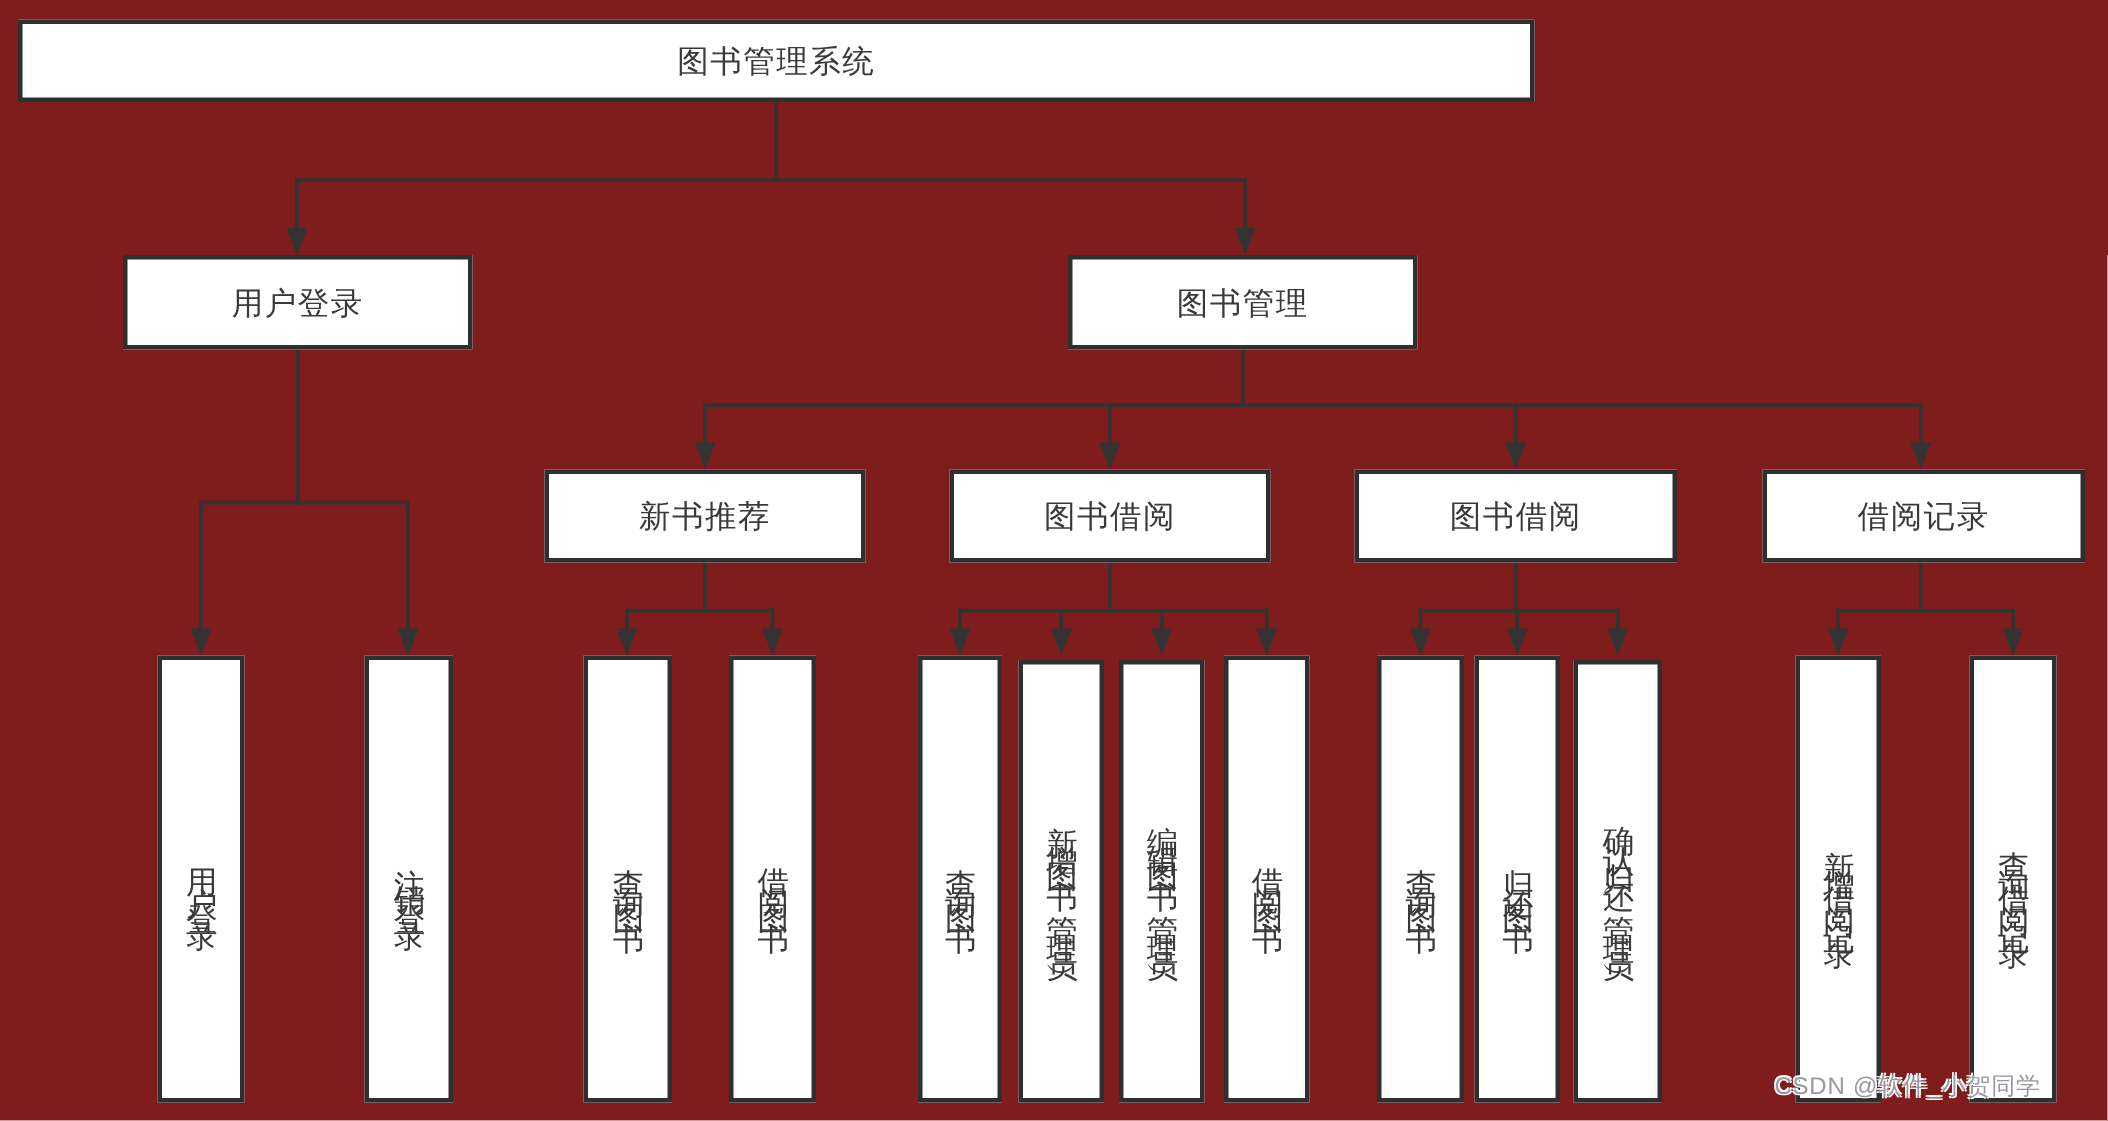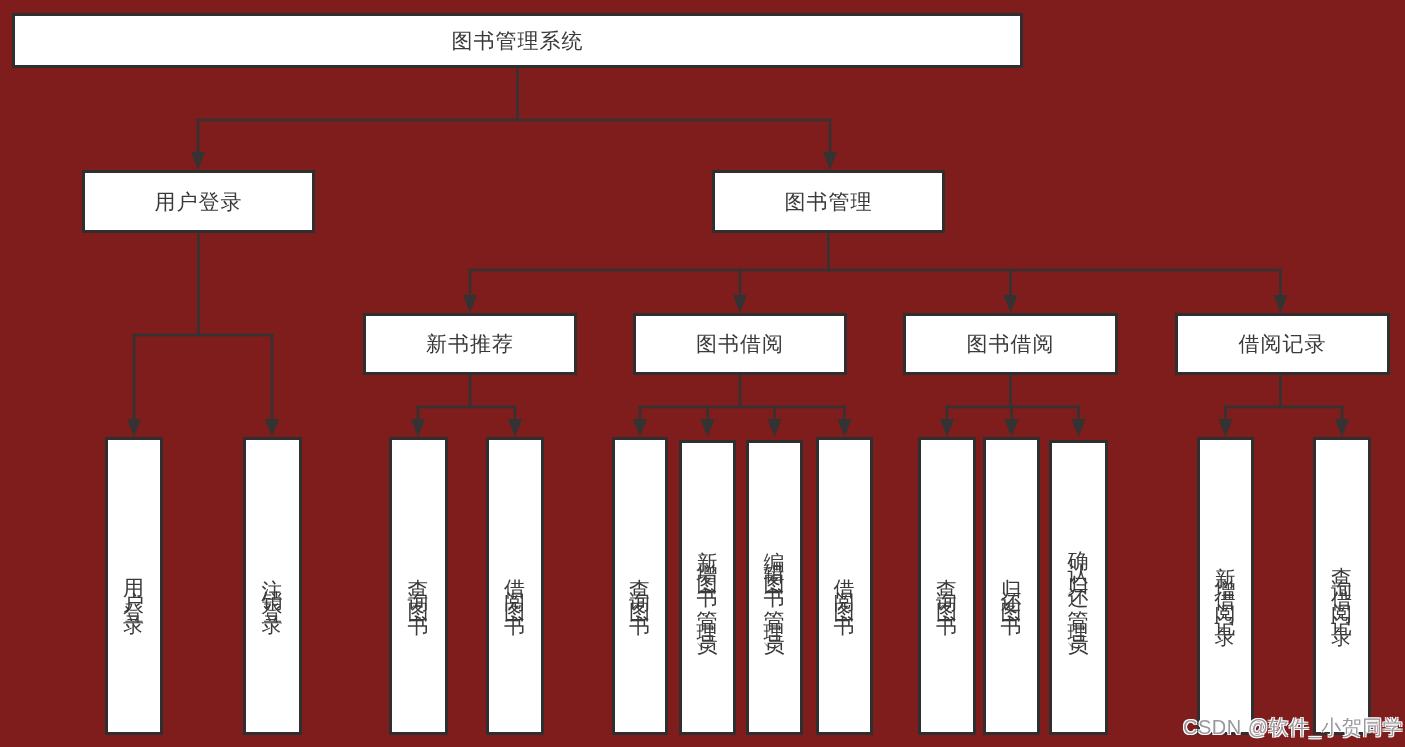--- a/index.html
+++ b/index.html
@@ -34,21 +34,21 @@
   .box.v span {
     writing-mode: vertical-lr;
     text-orientation: mixed;
     letter-spacing: 12px;
     line-height: 1;
     white-space: nowrap;
   }
   .watermark {
     position: absolute;
     z-index: 5;
-    font-size: 20px;
+    font-size: 16px;
     letter-spacing: 0.5px;
     text-shadow: 1px 1px 0 #ffffff, -1px -1px 0 #ffffff, 1px -1px 0 #ffffff, -1px 1px 0 #ffffff;
     white-space: nowrap;
   }
 </style>
 </head>
 <body>
 
 <div id="stage">
 

